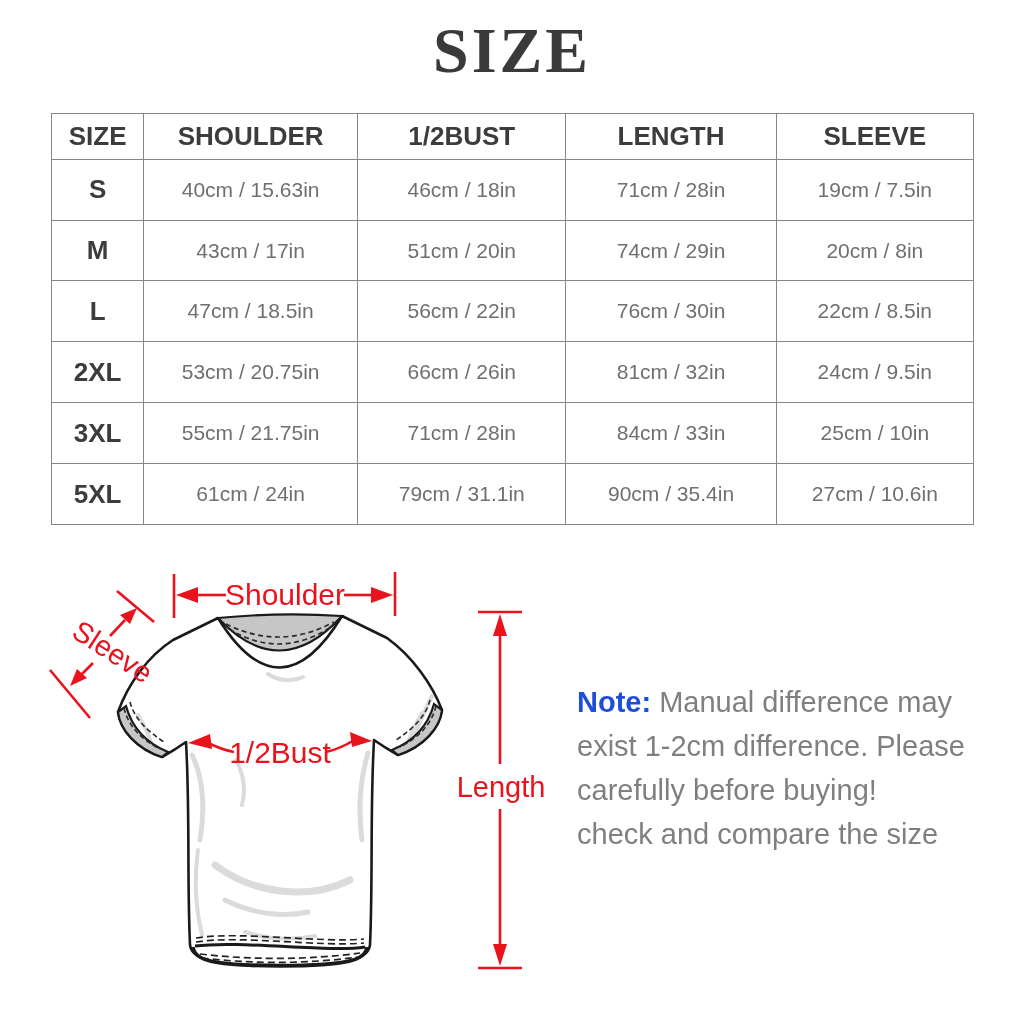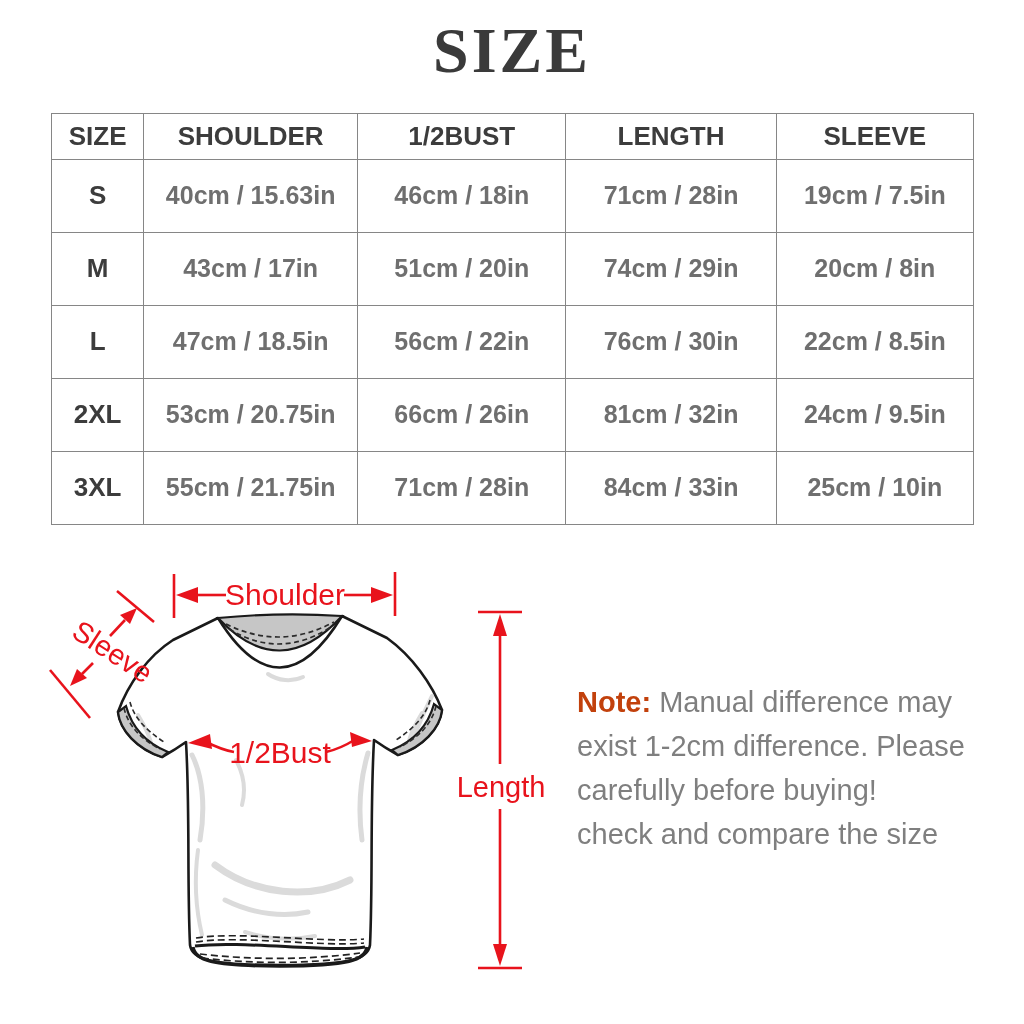--- a/index.html
+++ b/index.html
@@ -14,28 +14,28 @@
   }
   table.size-table{
     position:absolute;left:51px;top:113px;width:923px;height:412px;
     border-collapse:collapse;table-layout:fixed;
   }
   .size-table tr{height:45.7px;}
   .size-table th,.size-table td{
     border:1px solid #868686;text-align:center;vertical-align:middle;padding:0;
   }
   .size-table th{font-size:26px;font-weight:bold;color:#3c3c3c;}
-  .size-table td{font-size:25px;font-weight:bold;color:#6f6f6f;}
+  .size-table td{font-size:21px;font-weight:normal;color:#6f6f6f;}
   .size-table td.size-col{font-size:26px;font-weight:bold;color:#3c3c3c;}
   .diagram-wrap{position:absolute;left:40px;top:550px;width:520px;height:470px;}
   .note{
     position:absolute;left:577px;top:680px;width:430px;
     font-size:29px;line-height:44px;color:#7f7f7f;
   }
-  .note b{color:#c2410c;}
+  .note b{color:#1d4ed8;}
   svg text.red-label{fill:#e8131c;font-family:"Liberation Sans",sans-serif;}
 </style>
 </head>
 <body>
 
 <h1 class="page-title">SIZE</h1>
 
 <table class="size-table">
   <colgroup>
     <col style="width:10%">
@@ -82,20 +82,27 @@
         <td>81cm / 32in</td>
         <td>24cm / 9.5in</td>
       </tr>
       <tr>
         <td class="size-col">3XL</td>
         <td>55cm / 21.75in</td>
         <td>71cm / 28in</td>
         <td>84cm / 33in</td>
         <td>25cm / 10in</td>
       </tr>
+      <tr>
+        <td class="size-col">5XL</td>
+        <td>61cm / 24in</td>
+        <td>79cm / 31.1in</td>
+        <td>90cm / 35.4in</td>
+        <td>27cm / 10.6in</td>
+      </tr>
     </tbody>
 </table>
 
 <div class="diagram-wrap">
 <svg width="520" height="470" viewBox="0 0 520 470">
 
   <g>
 
     <path d="M 178,68 L 133,90
          C 108,106 88,134 78,162

